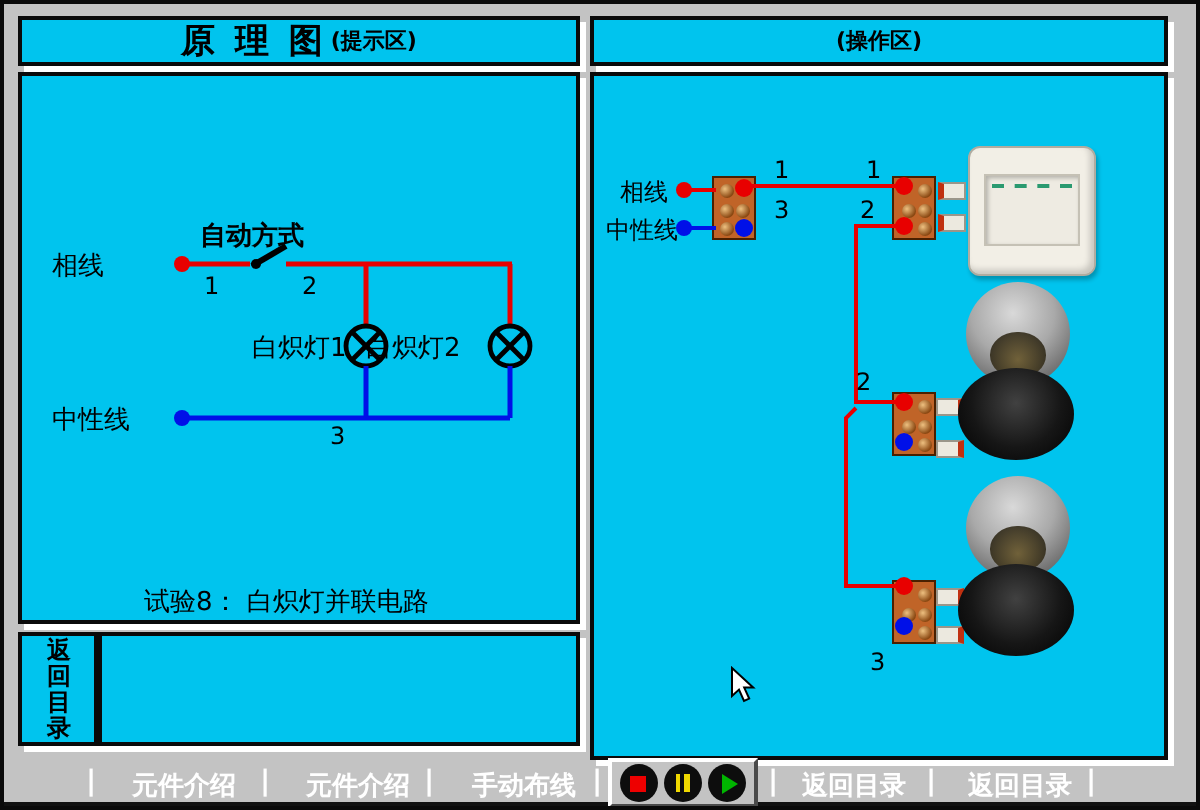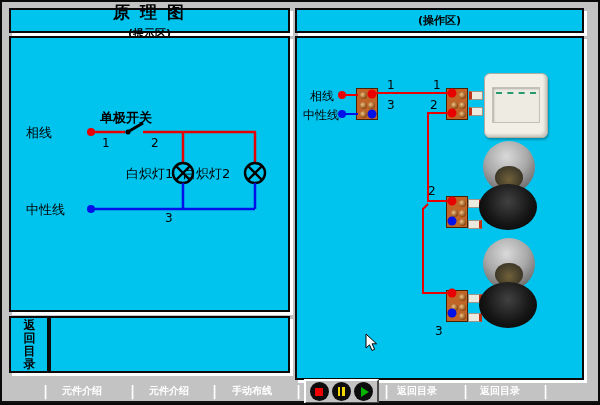--- a/index.html
+++ b/index.html
@@ -43,22 +43,22 @@
     background:radial-gradient(circle at 45% 30%,#d9d9d9,#a9a9a9 45%,#6a6a6a 80%,#474747);}
   .bulb-inner{position:absolute;left:24%;top:48%;width:52%;height:44%;border-radius:50%;
     background:radial-gradient(circle at 50% 60%,#6b5a2e,#2e2818 75%);opacity:.9;}
   .bulb-socket{position:absolute;width:58px;height:46px;border-radius:50%;z-index:5;
     background:radial-gradient(circle at 50% 38%,#414141,#161616 55%,#000);}
   
   .vtitle{position:absolute;left:20px;top:317px;width:15px;z-index:10;
     font-size:12px;font-weight:bold;color:#000;line-height:13px;
     word-break:break-all;text-align:center;}
   
-  .tb-item{position:absolute;top:382px;width:56px;text-align:left;z-index:10;
-    color:#fff;font-size:10px;font-weight:bold;white-space:nowrap;cursor:default;}
+  .tb-item{position:absolute;top:382px;width:56px;text-align:right;z-index:10;
+    color:#fff;font-size:13px;font-weight:bold;white-space:nowrap;cursor:default;}
   .tb-sep{position:absolute;top:381px;color:#fff;font-size:14px;font-weight:bold;z-index:10;}
   .pb-group{position:absolute;left:302px;top:377px;width:75px;height:25px;
     background:#c3c3c3;border-top:2px solid #fff;border-left:2px solid #fff;
     border-right:2px solid #4a4a4a;border-bottom:2px solid #4a4a4a;
     box-sizing:border-box;z-index:11;display:flex;align-items:center;
     justify-content:space-around;padding:0 2px;}
   .pb{width:19px;height:19px;border-radius:50%;background:#0d0d0d;
     display:flex;align-items:center;justify-content:center;border:none;padding:0;cursor:pointer;}
   .pb .sq{width:8px;height:8px;background:#ee0000;}
   .pb .pause{display:flex;gap:2px;}
@@ -66,34 +66,35 @@
   .pb .tri{width:0;height:0;border-left:8px solid #00b400;
     border-top:5px solid transparent;border-bottom:5px solid transparent;margin-left:2px;}
   .bottom-edge{position:absolute;left:0;top:399px;width:600px;height:6px;background:#111;z-index:3;}
   .cursor{position:absolute;left:363px;top:331px;z-index:20;}
 </style>
 </head>
 <body>
 
 <div class="screen">
 
-  <div class="box hdr" style="left:7px;top:6px;width:281px;height:25px;flex-direction:column;">
+  <div class="box hdr" style="left:7px;top:6px;width:281px;height:25px;">
     <span class="t">原 理 图</span>
     <span class="s">(提示区)</span>
   </div>
   <div class="box" style="left:7px;top:34px;width:281px;height:276px;"></div>
 
-  <span class="lbl bold" style="left:98px;top:107px;">单极开关</span>
+  <span class="lbl bold" style="left:98px;top:107px;">自动方式</span>
   <span class="lbl" style="left:24px;top:122px;">相线</span>
   <span class="lbl" style="left:24px;top:199px;">中性线</span>
   <span class="lbl" style="left:124px;top:163px;">白炽灯1</span>
   <span class="lbl" style="left:181px;top:163px;">白炽灯2</span>
   <span class="num" style="left:100px;top:134px;">1</span>
   <span class="num" style="left:149px;top:134px;">2</span>
   <span class="num" style="left:163px;top:209px;">3</span>
+  <span class="lbl" style="left:70px;top:290px;">试验8：  白炽灯并联电路</span>
 
   <div class="box" style="left:7px;top:314px;width:40px;height:57px;"></div>
   <div class="vtitle">返回目录</div>
   <div class="box" style="left:47px;top:314px;width:241px;height:57px;"></div>
 
   <div class="box hdr" style="left:293px;top:6px;width:289px;height:25px;">
     <span class="s">(操作区)</span>
   </div>
   <div class="box" style="left:293px;top:34px;width:289px;height:344px;"></div>
 

